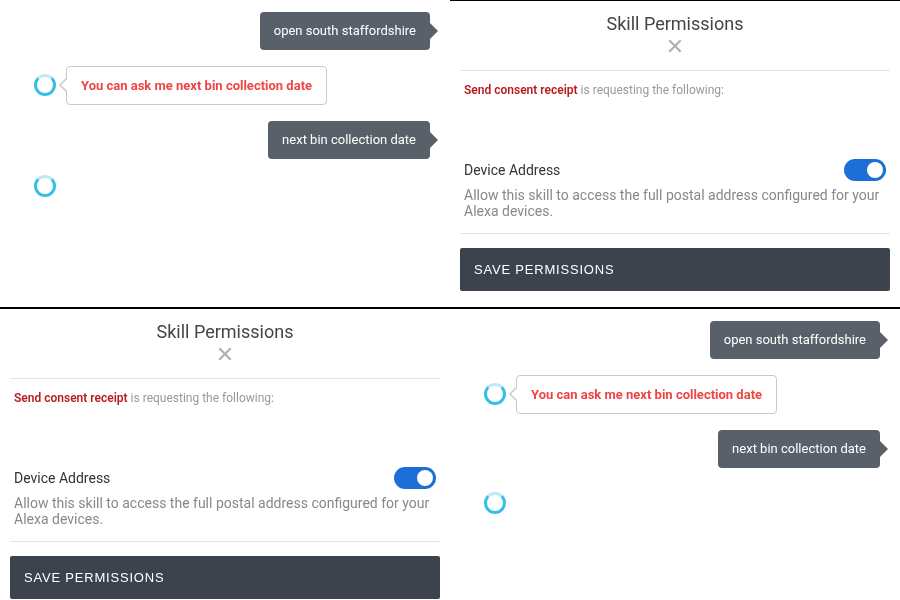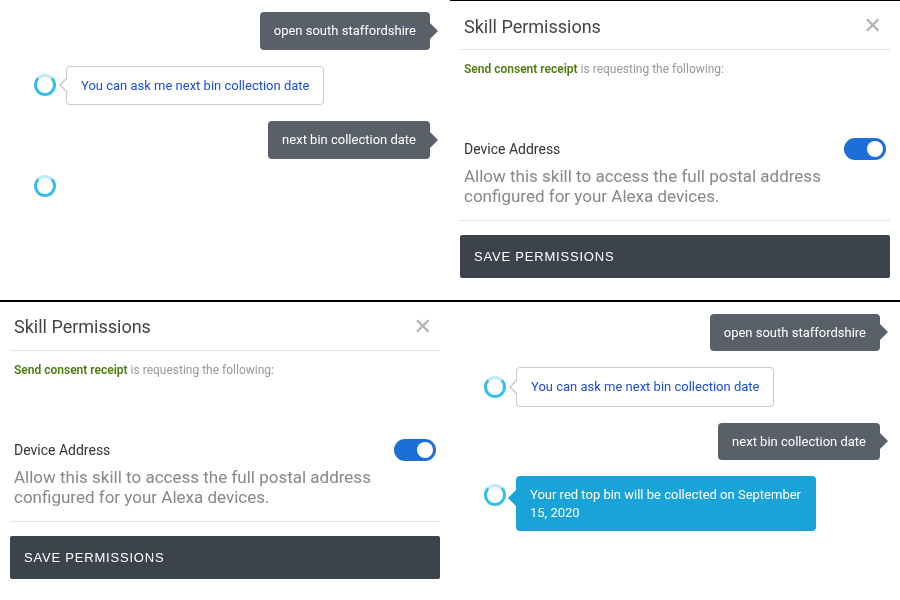--- a/index.html
+++ b/index.html
@@ -53,22 +53,23 @@
     position: absolute;
     right: -8px;
     top: 50%;
     margin-top: -8px;
     border: 8px solid transparent;
     border-left-color: #5a6069;
     border-right: none;
   }
   .bubble.alexa-light {
     background: #fff;
-    color: #1d4ed8;
+    color: #ef4444;
     border: 1px solid #c9c9c9;
+    font-weight: bold;
   }
   .bubble.alexa-light::before {
     content: "";
     position: absolute;
     left: -8px;
     top: 50%;
     margin-top: -8px;
     border: 8px solid transparent;
     border-right-color: #c9c9c9;
     border-left: none;
@@ -112,50 +113,51 @@
     margin-left: -4px;
   }
   .alexa-ring.topalign { align-self: flex-start; margin-top: 8px; }
 
   
   .perm-title-row {
     display: flex;
     align-items: center;
     justify-content: space-between;
     padding: 0 4px 10px 4px;
+    flex-direction: column;
   }
   .perm-title {
     font-size: 18px;
     color: #444;
     font-weight: 400;
   }
   .close-x {
     font-size: 22px;
     color: #aeb1b6;
     line-height: 1;
     cursor: pointer;
     padding: 2px 4px;
   }
   .divider { height: 1px; background: #e5e5e5; margin: 0 0 12px 0; }
   .req-line {
     font-size: 12px;
     color: #999;
     padding: 0 4px 16px 4px;
   }
-  .req-line b { color: #4d7c0f; font-weight: 600; }
+  .req-line b { color: #b91c1c; font-weight: 600; }
   .perm-row {
     display: flex;
     align-items: center;
     justify-content: space-between;
     padding: 0 4px 6px 4px;
     margin-top: 46px;
   }
   .perm-name { font-size: 14px; color: #333; }
   .perm-desc {
-    font-size: 17px;
+    font-size: 14px;
     color: #888;
     padding: 0 4px 14px 4px;
   }
   .toggle {
     width: 42px;
     height: 22px;
     border-radius: 22px;
     background: #1b6fd6;
     position: relative;
     cursor: pointer;
@@ -253,18 +255,17 @@
       </div>
       <div class="row alexa">
         <div class="alexa-ring"></div>
         <div class="bubble alexa-light">You can ask me next bin collection date</div>
       </div>
       <div class="row user">
         <div class="bubble user">next bin collection date</div>
       </div>
       <div class="row alexa">
         <div class="alexa-ring topalign"></div>
-        <div class="bubble alexa-accent bigtall" style="max-width:300px;">Your red top bin will be collected on September 15, 2020</div>
       </div>
     </div>
   </div>
 
 </div>
 
 </body></html>

